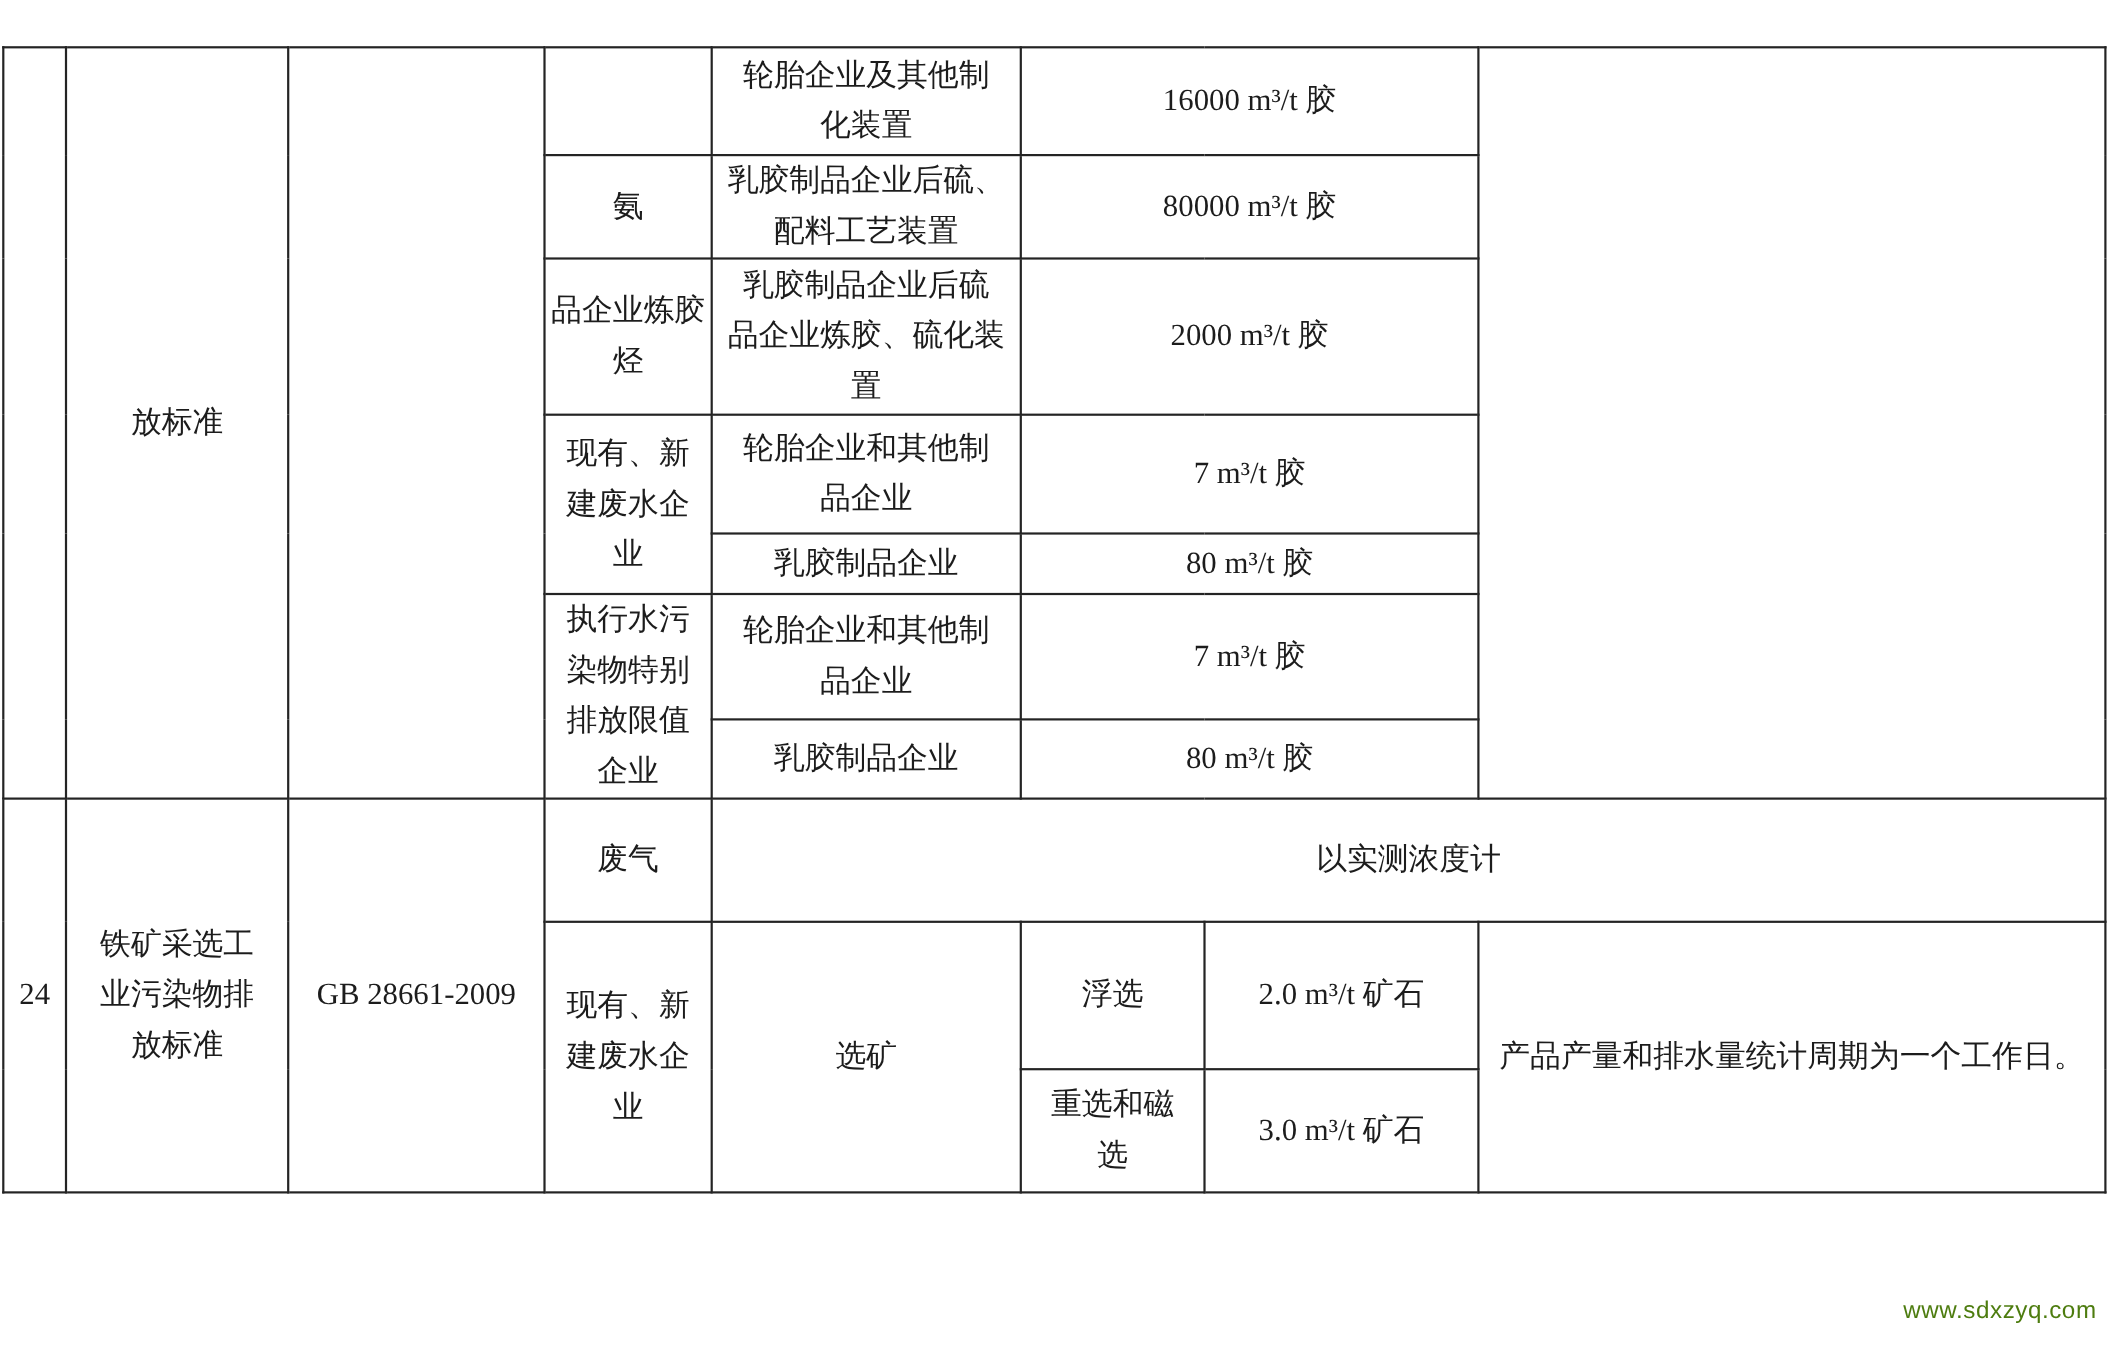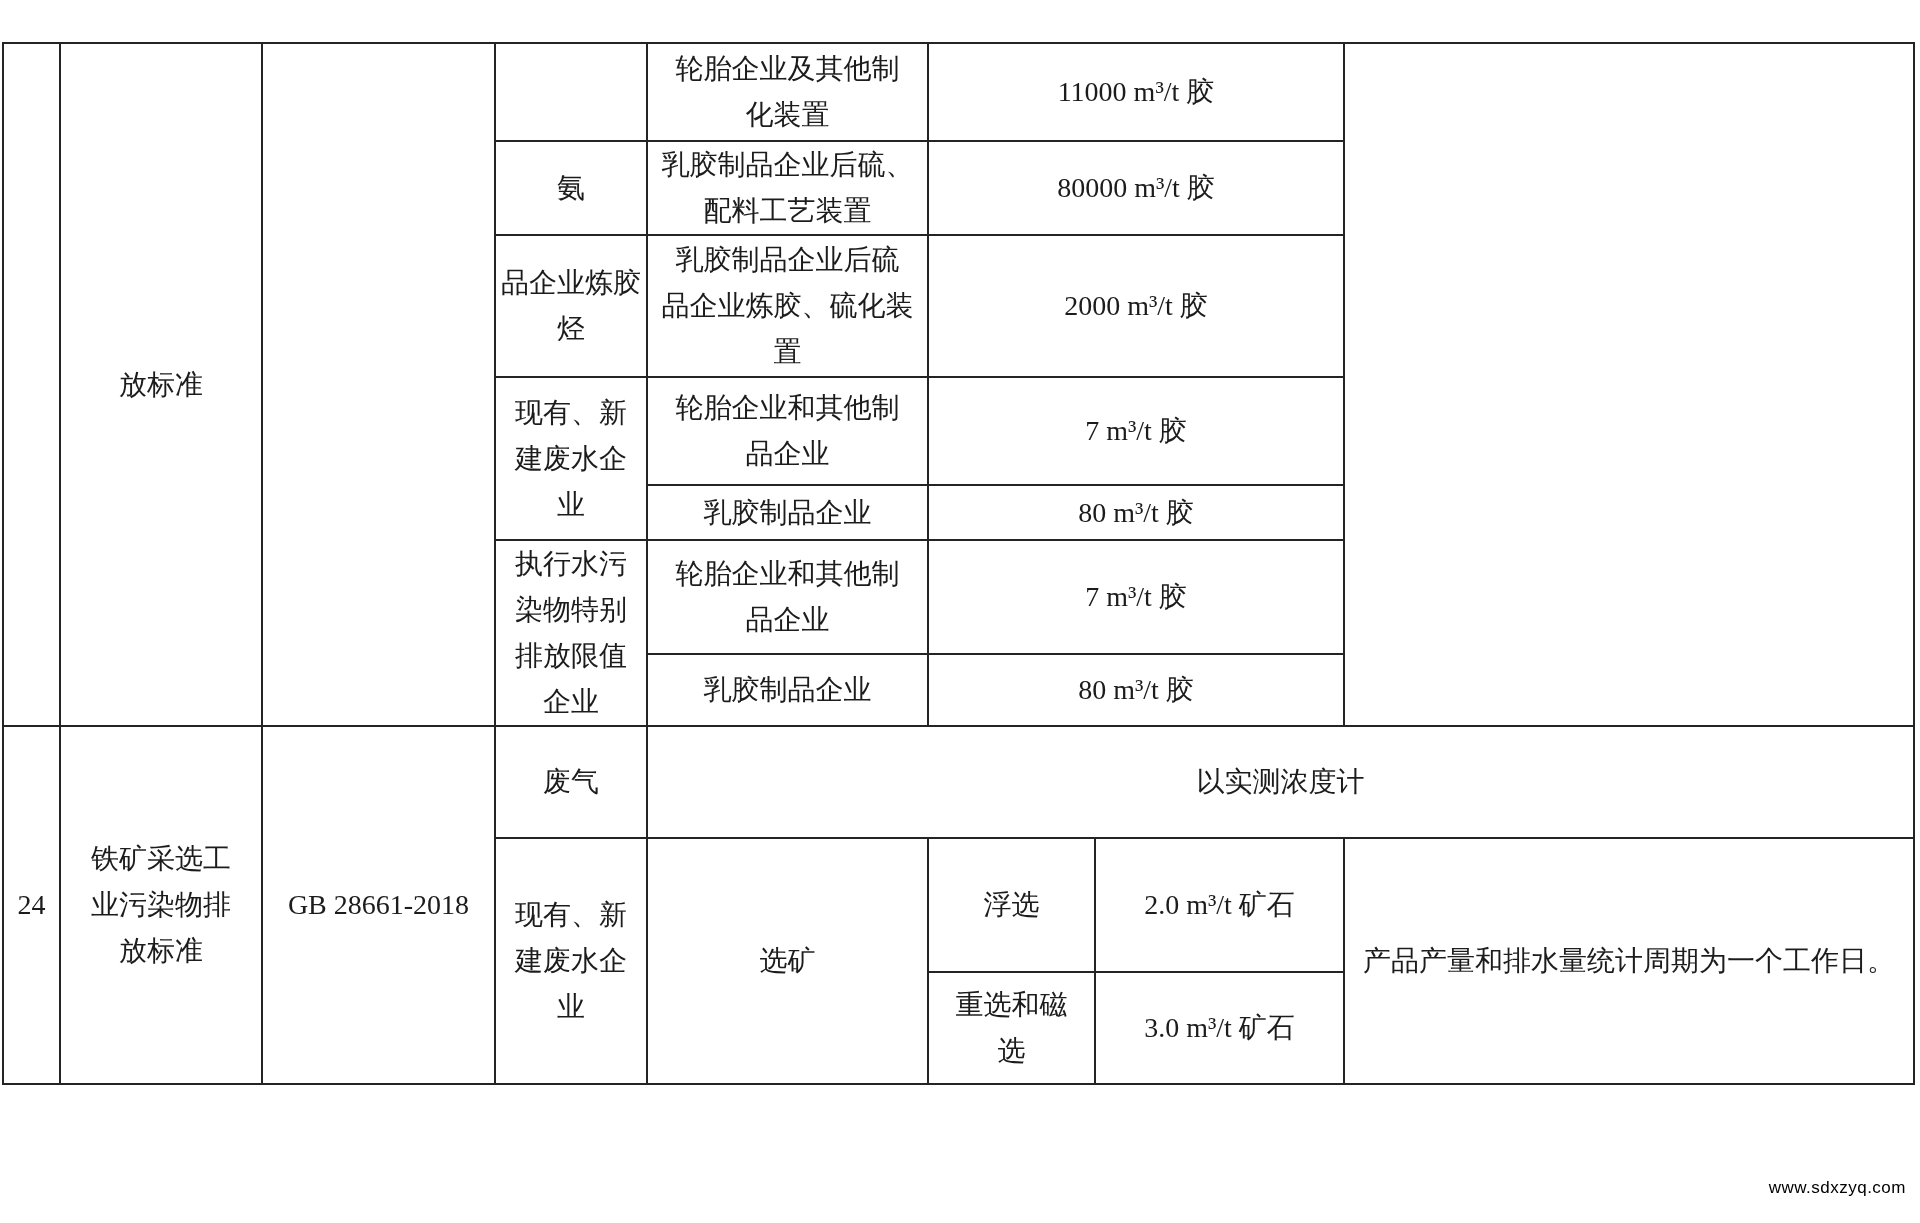--- a/index.html
+++ b/index.html
@@ -34,22 +34,22 @@
     text-align:left;
     padding-left:9px;
     font-size:26px;
     white-space:nowrap;
     margin-left:44px;
   }
   .watermark{
     position:absolute;
     top:1178px;right:14px;
     font-family:"Liberation Sans","DejaVu Sans",sans-serif;
-    font-size:17px;
-    color:#000000;
+    font-size:22px;
+    color:#4d7c0f;
     letter-spacing:0.5px;
   }
 </style>
 </head>
 <body>
 
 <div class="page">
 
   <table class="doc">
     <colgroup>
@@ -64,21 +64,21 @@
     </colgroup>
 
     <tbody>
         <tr style="height:98px">
       <td rowspan="7"></td>
       <td rowspan="7" class="top-align">放标准</td>
       <td rowspan="7" class="code"></td>
       <td></td>
       <td>轮胎企业及其他制
 化装置</td>
-      <td colspan="2">11000 m³/t 胶</td>
+      <td colspan="2">16000 m³/t 胶</td>
       <td rowspan="7"></td>
     </tr>
 
     <tr style="height:92px">
       <td>氨</td>
       <td>乳胶制品企业后硫、
 配料工艺装置</td>
       <td colspan="2">80000 m³/t 胶</td>
     </tr>
 
@@ -118,21 +118,21 @@
     <tr style="height:70px">
       <td>乳胶制品企业</td>
       <td colspan="2">80 m³/t 胶</td>
     </tr>
 
     <tr style="height:112px">
       <td rowspan="3" class="idx">24</td>
       <td rowspan="3">铁矿采选工
 业污染物排
 放标准</td>
-      <td rowspan="3" class="code">GB 28661-2018</td>
+      <td rowspan="3" class="code">GB 28661-2009</td>
       <td>废气</td>
       <td colspan="4">以实测浓度计</td>
     </tr>
 
     <tr style="height:134px">
       <td rowspan="2">现有、新
 建废水企
 业</td>
       <td rowspan="2">选矿</td>
       <td>浮选</td>

